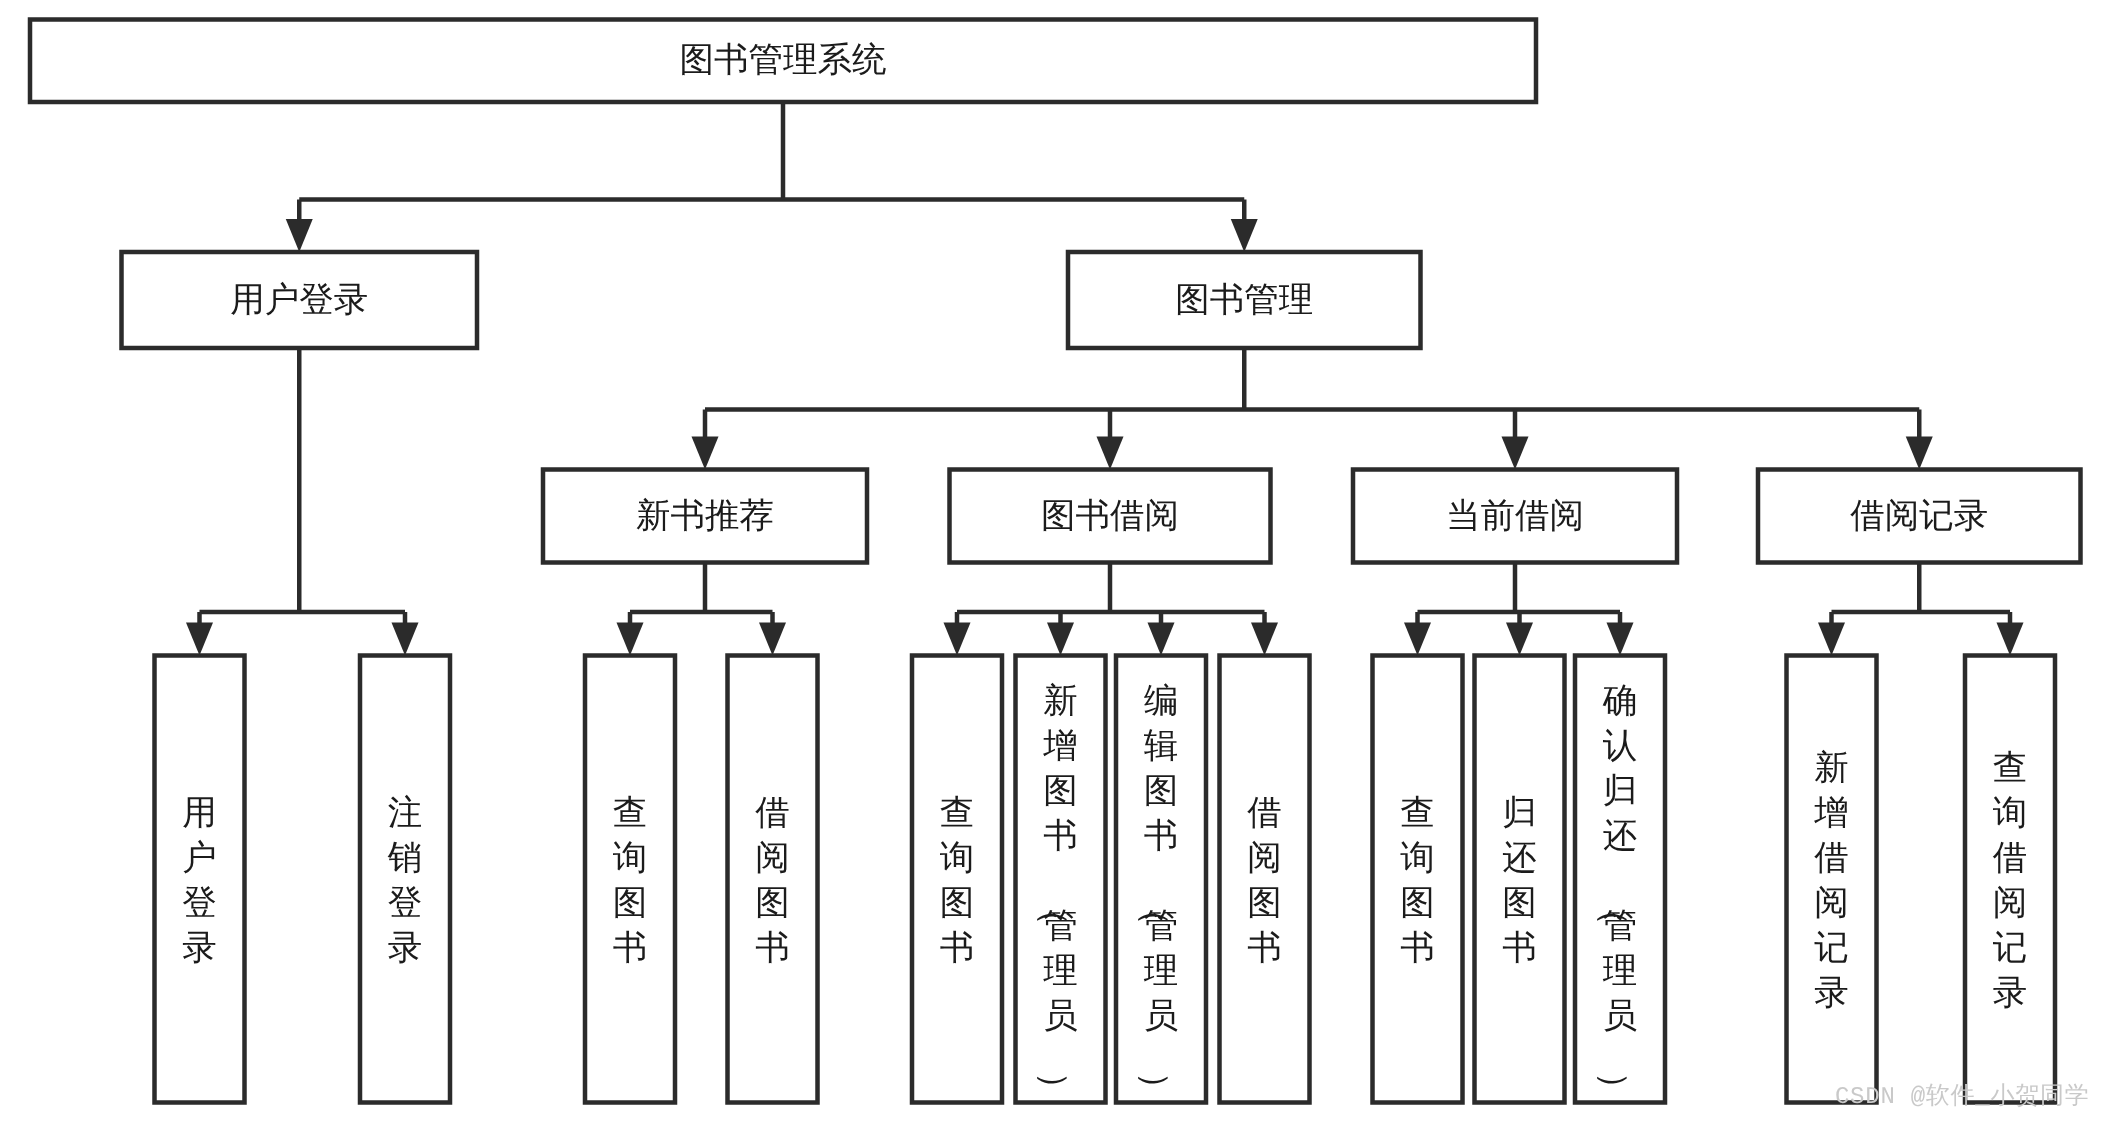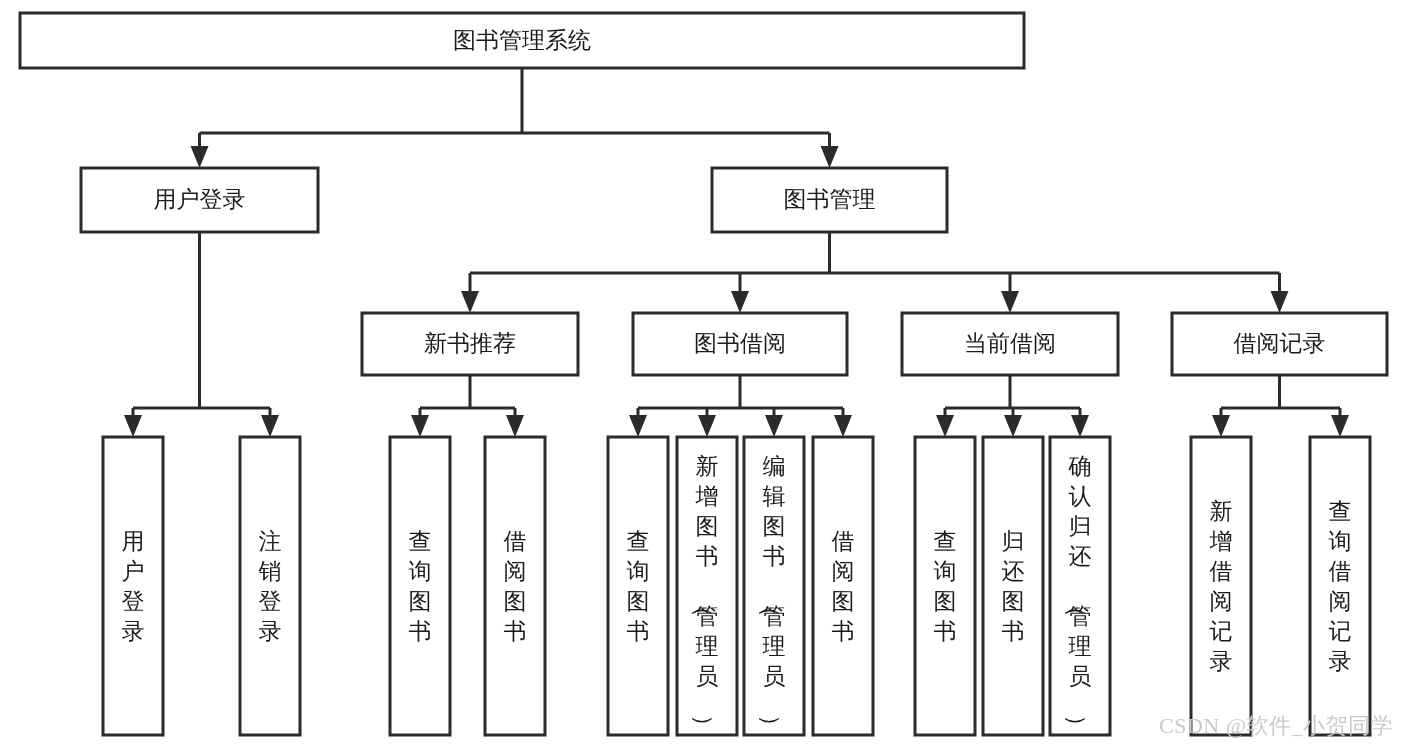--- a/index.html
+++ b/index.html
@@ -52,22 +52,22 @@
   .node-label-v {
     font-family: "Liberation Sans", "DejaVu Sans", sans-serif;
     font-size: 23px;
     fill: #1b1b1b;
     text-anchor: middle;
   }
   .watermark {
     position: absolute;
     right: 12px;
     bottom: 6px;
-    font-family: Liberation Serif, serif;
-    font-size: 22px;
+    font-family: Liberation Mono, monospace;
+    font-size: 16px;
     color: #c9c9c9;
     letter-spacing: 0.5px;
     white-space: nowrap;
     user-select: none;
   }
 </style>
 </head>
 <body>
 
 <div id="diagram-root">

